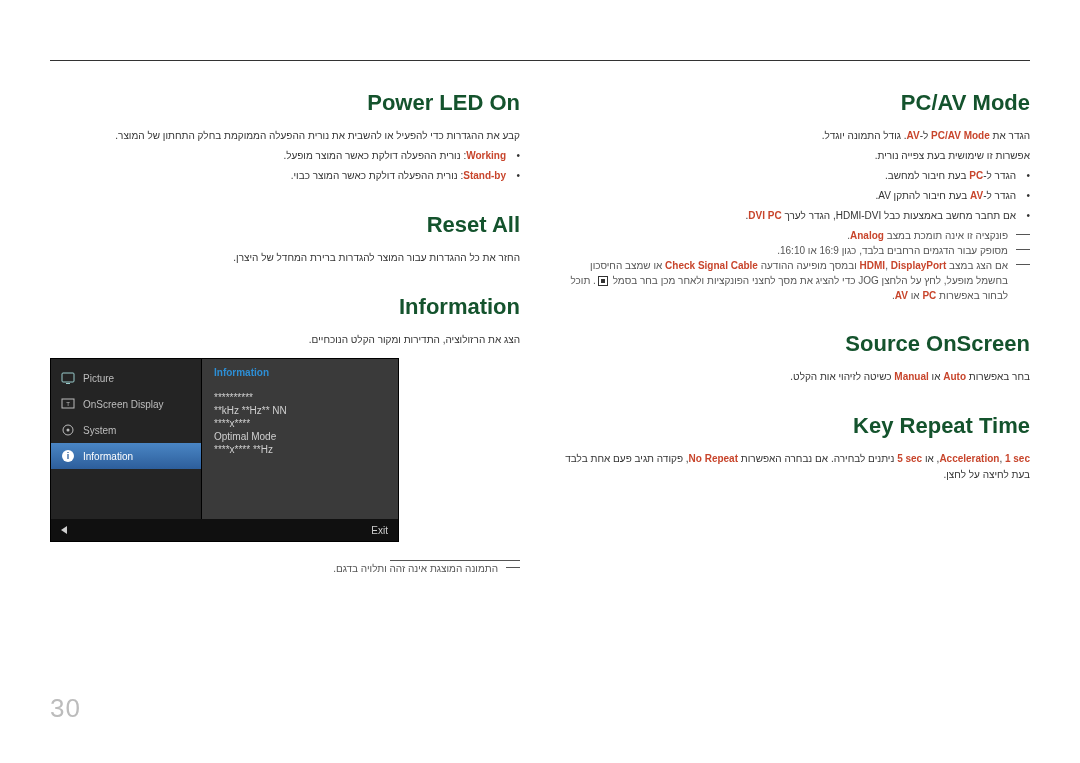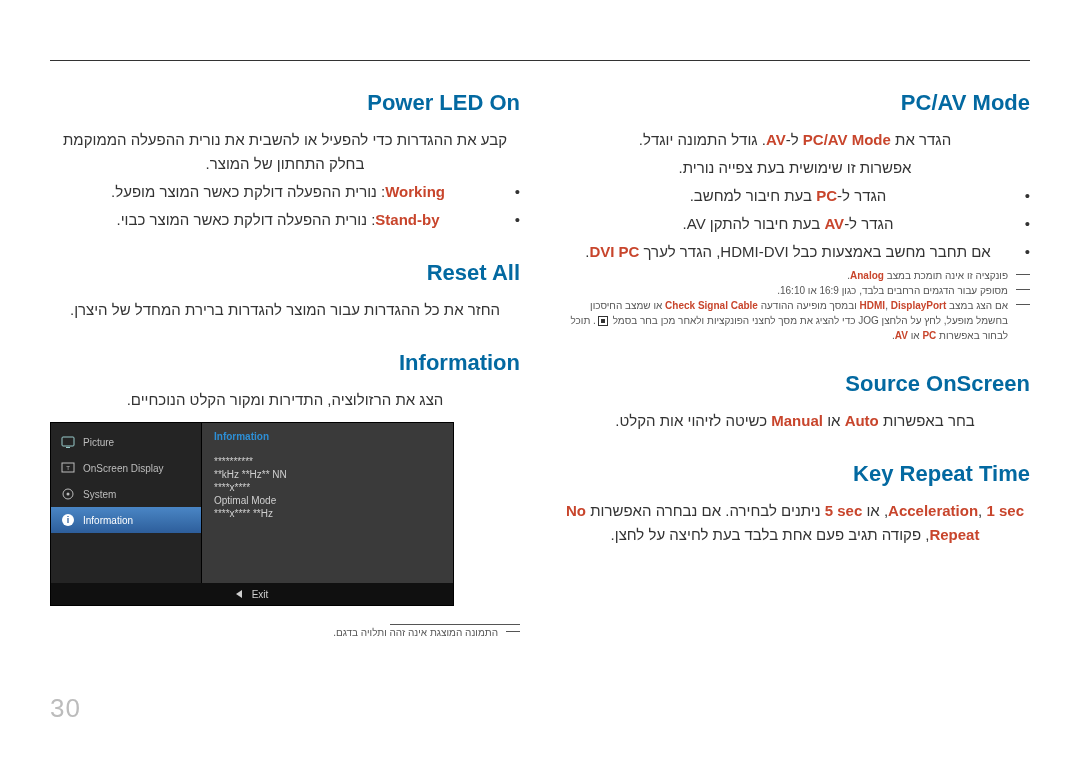--- a/index.html
+++ b/index.html
@@ -1,41 +1,41 @@
 <!DOCTYPE html>
 <html><head>
 <meta charset="utf-8">
 <style>
   * { box-sizing: border-box; margin: 0; padding: 0; }
   html, body { width: 1080px; height: 763px; background: #fff; font-family: Arial, Helvetica, sans-serif; color: #333; }
   .page { width: 1080px; height: 763px; position: relative; padding: 60px 50px 0 50px; }
   .rule { position: absolute; left: 50px; right: 50px; top: 60px; border-top: 1px solid #333; }
   .cols { display: flex; gap: 40px; margin-top: 30px; }
   .col { flex: 1; }
-  h2 { color: #0369a1; font-size: 22px; font-weight: bold; margin-bottom: 12px; direction: ltr; text-align: right; }
+  h2 { color: #14532d; font-size: 22px; font-weight: bold; margin-bottom: 12px; direction: ltr; text-align: right; }
   .section { margin-bottom: 28px; }
-  .rtl { direction: rtl; text-align: center; font-size: 15px; line-height: 1.6; color: #333; }
+  .rtl { direction: rtl; text-align: right; font-size: 10px; line-height: 1.6; color: #333; }
   .rtl p { margin-bottom: 4px; }
   ul.rtl { list-style: none; }
   ul.rtl li { padding-right: 14px; position: relative; margin-bottom: 4px; }
   ul.rtl li::before { content: "•"; position: absolute; right: 0; top: 0; }
   .kw { color: #c8452c; font-weight: bold; direction: ltr; unicode-bidi: embed; }
   .dash-note { direction: rtl; text-align: right; font-size: 10px; color: #555; position: relative; padding-right: 22px; margin-top: 0; line-height: 1.5; }
   .dash-note::before { content: ""; position: absolute; right: 0; top: 6px; width: 14px; border-top: 1px solid #555; }
-  .osd { width: 404px; background: #1d1d1d; color: #cfcfcf; font-size: 10px; border: 1px solid #000; margin-top: 10px; }
+  .osd { width: 349px; background: #1d1d1d; color: #cfcfcf; font-size: 10px; border: 1px solid #000; margin-top: 10px; }
   .osd-body { display: flex; height: 160px; }
   .osd-side { width: 150px; background: #242424; display: flex; flex-direction: column; padding-top: 6px; }
   .osd-item { display: flex; align-items: center; gap: 8px; padding: 6px 10px; color: #bdbdbd; }
   .osd-item.active { background: linear-gradient(#4a86c5, #2d5e9b); color: #fff; }
   .osd-icon { width: 14px; height: 14px; display: inline-flex; align-items: center; justify-content: center; }
   .osd-icon svg { width: 14px; height: 14px; }
   .osd-main { flex: 1; background: #3a3a3a; border-left: 1px solid #000; padding: 8px 12px; }
   .osd-title { color: #2d8fd6; font-weight: bold; margin-bottom: 14px; }
   .osd-main p { color: #cfcfcf; margin-bottom: 2px; font-size: 10px; }
-  .osd-footer { background: #101010; height: 22px; display: flex; justify-content: center; align-items: center; padding: 0 10px; gap: 10px; color: #cfcfcf; font-size: 10px; }
+  .osd-footer { background: #101010; height: 22px; display: flex; justify-content: space-between; align-items: center; padding: 0 10px; gap: 10px; color: #cfcfcf; font-size: 10px; }
   .arrow-left { width: 0; height: 0; border-top: 4px solid transparent; border-bottom: 4px solid transparent; border-right: 6px solid #cfcfcf; }
   .left-footnote-rule { width: 130px; border-top: 1px solid #555; margin-top: 18px; margin-left: auto; }
   .glyph-box { display:inline-block; width:10px; height:10px; border:1px solid #333; vertical-align: middle; margin: 0 2px; position: relative; }
   .glyph-box::after { content:""; position:absolute; left:2px; top:2px; width:4px; height:4px; background:#333; }
   .pagenum { position: absolute; left: 50px; bottom: 39px; font-size: 26px; color: #bcbcbc; letter-spacing: 1px; }
 </style>
 </head>
 <body>
 
 <div class="page">

